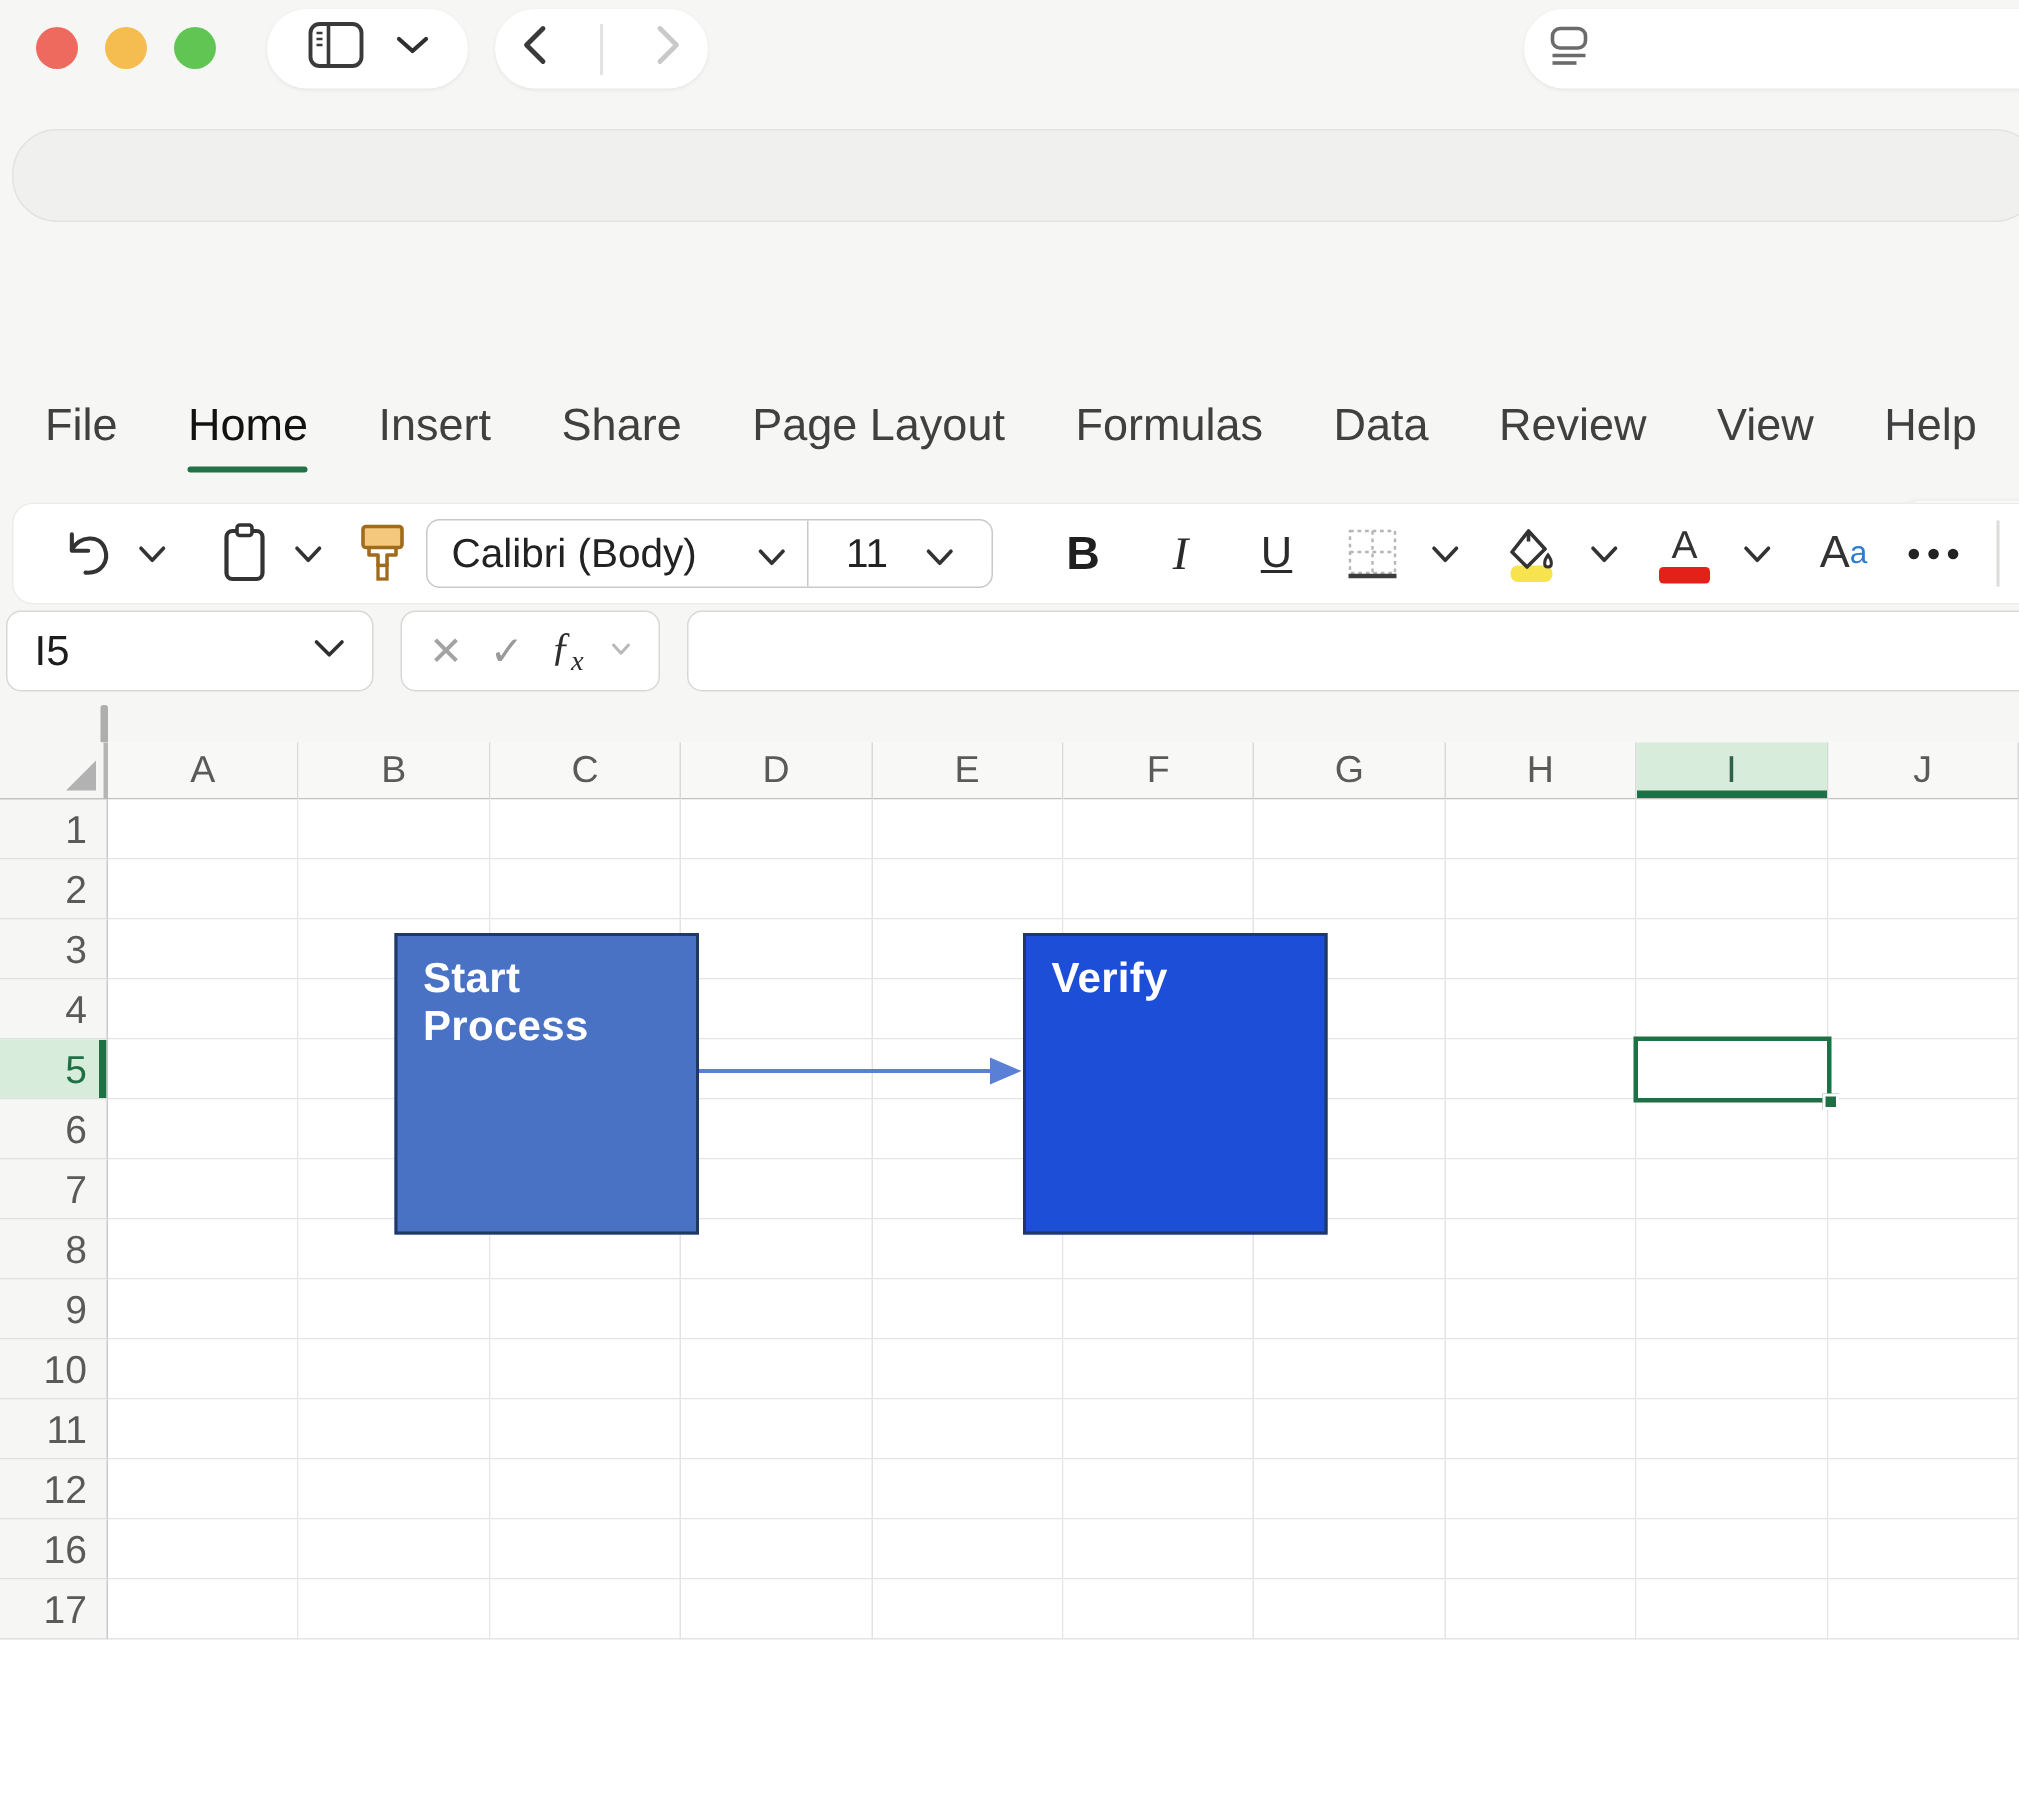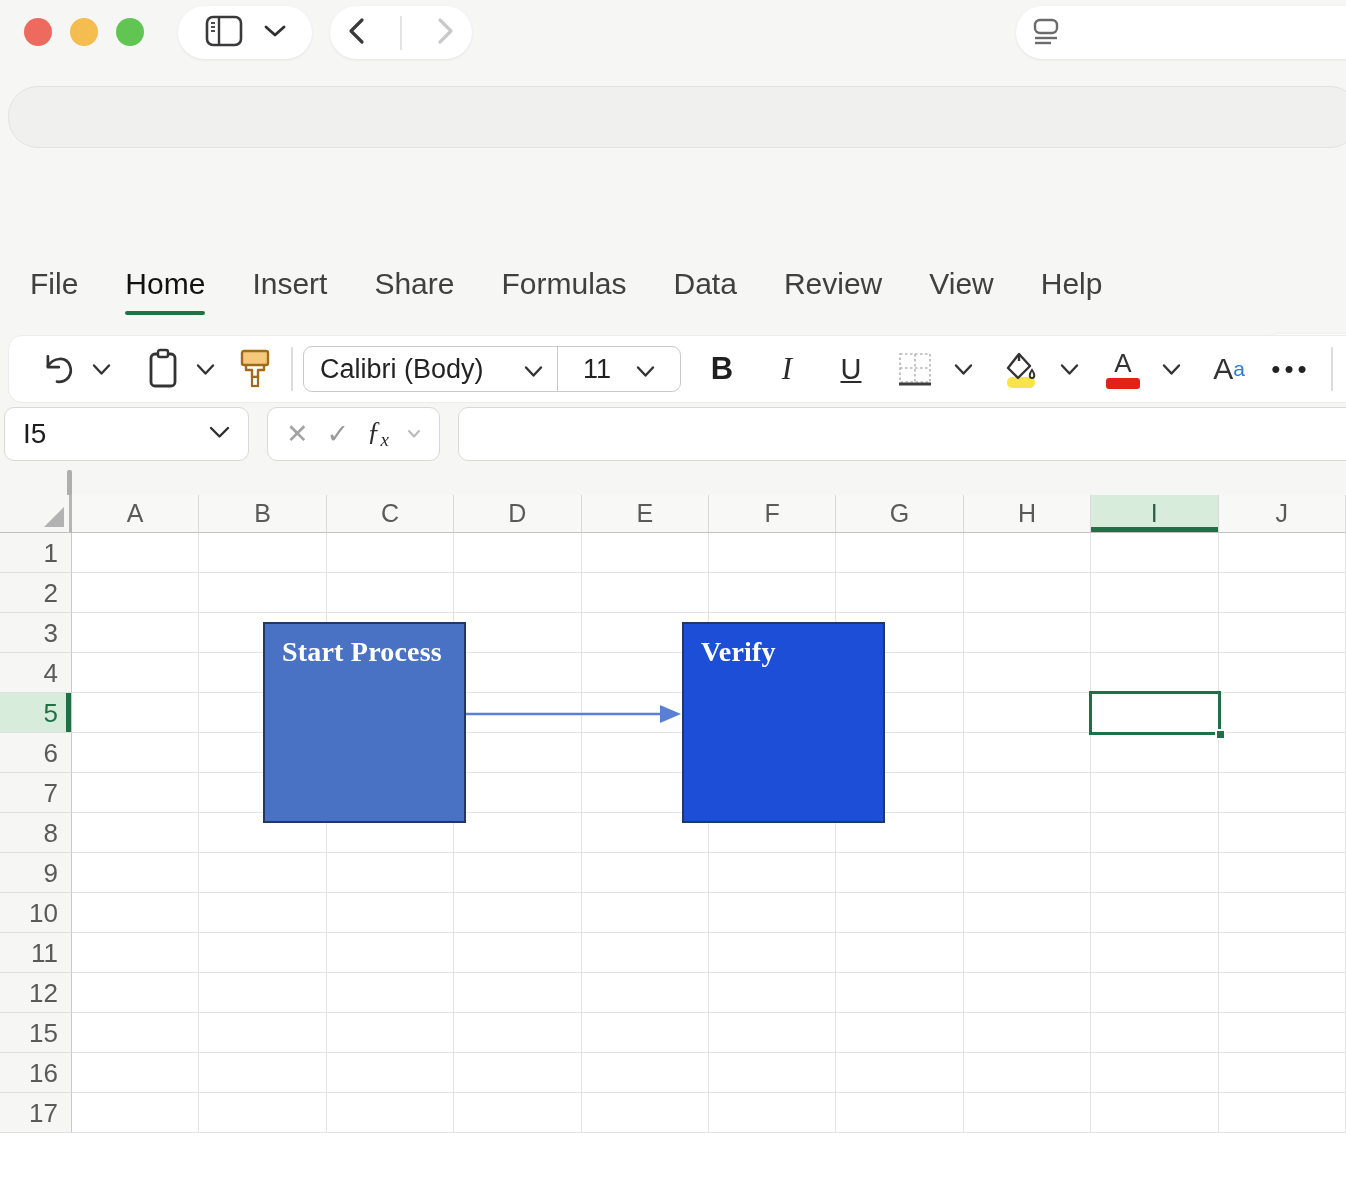--- a/index.html
+++ b/index.html
@@ -29,21 +29,21 @@
   
   .menu-row { position:absolute; left:30px; top:256px; height:62px; display:flex; align-items:center; gap:47px; }
   .tab { font-size:30px; color:#404040; position:relative; padding-bottom:6px; white-space:nowrap; }
   .tab.active { color:#121212; font-weight:400; }
   .tab.active::after { content:""; position:absolute; left:0; right:0; bottom:-8px; height:4px; border-radius:2px; background:#217346; }
 
   
   .toolbar { position:absolute; left:8px; top:335px; width:1352px; height:68px; background:#ffffff; border:1px solid #ececea; border-radius:14px; }
   .tb { position:absolute; top:0; height:66px; display:flex; align-items:center; justify-content:center; }
   .tb-divider { position:absolute; top:11px; width:1.5px; height:44px; background:#dcdcda; }
-  .font-group { position:absolute; left:294px; top:10px; width:378px; height:46px; border:1.5px solid #c9c9c7; border-radius:9px; display:flex; align-items:center; background:#fff; }
+  .font-group { position:absolute; left:275px; top:10px; width:378px; height:46px; border:1.5px solid #c9c9c7; border-radius:9px; display:flex; align-items:center; background:#fff; }
   .font-name { width:253px; padding-left:16px; font-size:27px; color:#222; display:flex; align-items:center; justify-content:space-between; }
   .font-size-seg { flex:1; border-left:1.5px solid #c9c9c7; height:100%; display:flex; align-items:center; justify-content:space-evenly; font-size:27px; color:#222; }
   .bold-btn { font-size:31px; font-weight:800; color:#1f1f1f; }
   .italic-btn { font-size:31px; font-style:italic; font-family:"Liberation Serif", serif; color:#2b2b2b; }
   .underline-btn { font-size:29px; text-decoration:underline; color:#2b2b2b; }
   .acolor-stack { display:flex; flex-direction:column; align-items:center; line-height:1; }
   .acolor-stack .letter { font-size:26px; color:#333; }
   .acolor-stack .bar { width:34px; height:11px; border-radius:3px; margin-top:2px; }
   .grow-font { font-size:30px; color:#333; }
   .grow-font sup { font-size:21px; color:#2b7cd3; }
@@ -71,21 +71,21 @@
   .grid-row { display:flex; height:40px; }
   .row-hdr { width:72px; height:40px; background:#f6f6f5; border-right:1px solid #c9c9c9; border-bottom:1px solid #e0e0e0; text-align:right; padding-right:13px; line-height:40px; font-size:26px; color:#5a5a5a; }
   .row-hdr.sel { color:#1e7145; }
   .cell { width:127.4px; height:40px; background:#fff; border-right:1px solid #e4e4e4; border-bottom:1px solid #e4e4e4; }
 
   
   .active-cell-outline { position:absolute; border:3px solid #1e7145; background:transparent; pointer-events:none; }
   .fill-handle { position:absolute; width:11px; height:11px; background:#1e7145; border:2px solid #ffffff; pointer-events:none; }
 
   
-  .shape { position:absolute; width:203px; height:201px; border:2.5px solid #1f3864; padding:12px 0 0 17px; font-size:28px; font-weight:700; letter-spacing:0.2px;font-family:Liberation Serif, serif; }
+  .shape { position:absolute; width:203px; height:201px; border:2.5px solid #1f3864; padding:12px 0 0 17px; font-size:28px; font-weight:700; letter-spacing:0.2px; }
   .shape-1 { left:263px; top:622px; }
   .shape-2 { left:682px; top:622px; }
   .connector { position:absolute; left:466px; top:700px; pointer-events:none; }
 
   .icon-btn { cursor:default; }
 </style>
 </head>
 <body>
 
 <div class="browser-chrome">
@@ -175,20 +175,21 @@
         </svg>
     </span>
   </div>
 </div>
 
 <div class="menu-row" id="menu-tabs">
     <div class="tab">File</div>
     <div class="tab active">Home</div>
     <div class="tab">Insert</div>
     <div class="tab">Share</div>
+    <div class="tab">Page Layout</div>
     <div class="tab">Formulas</div>
     <div class="tab">Data</div>
     <div class="tab">Review</div>
     <div class="tab">View</div>
     <div class="tab">Help</div>
   </div>
 
 <div class="toolbar">
   <div class="tb" style="left:26px;width:44px;">
     <svg width="40" height="40" viewBox="0 0 44 44">
@@ -482,33 +483,20 @@
       <div class="cell"></div>
       <div class="cell"></div>
       <div class="cell"></div>
       <div class="cell"></div>
       <div class="cell"></div>
       <div class="cell"></div>
       <div class="cell"></div>
       <div class="cell"></div>
     </div>
     <div class="grid-row">
-      <div class="row-hdr">15</div>
-      <div class="cell"></div>
-      <div class="cell"></div>
-      <div class="cell"></div>
-      <div class="cell"></div>
-      <div class="cell"></div>
-      <div class="cell"></div>
-      <div class="cell"></div>
-      <div class="cell"></div>
-      <div class="cell"></div>
-      <div class="cell"></div>
-    </div>
-    <div class="grid-row">
       <div class="row-hdr">16</div>
       <div class="cell"></div>
       <div class="cell"></div>
       <div class="cell"></div>
       <div class="cell"></div>
       <div class="cell"></div>
       <div class="cell"></div>
       <div class="cell"></div>
       <div class="cell"></div>
       <div class="cell"></div>

